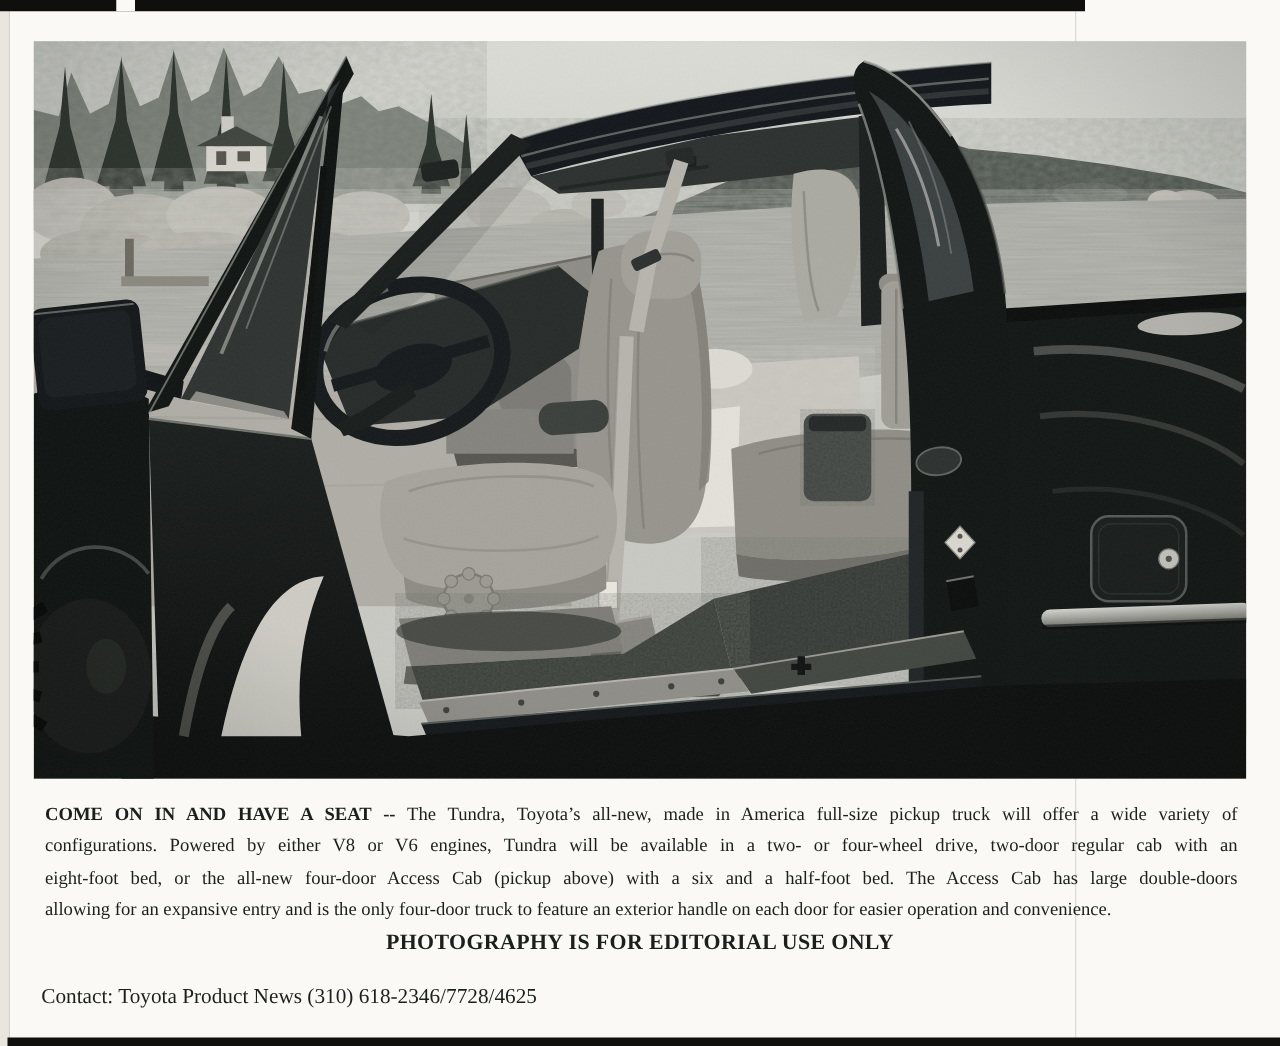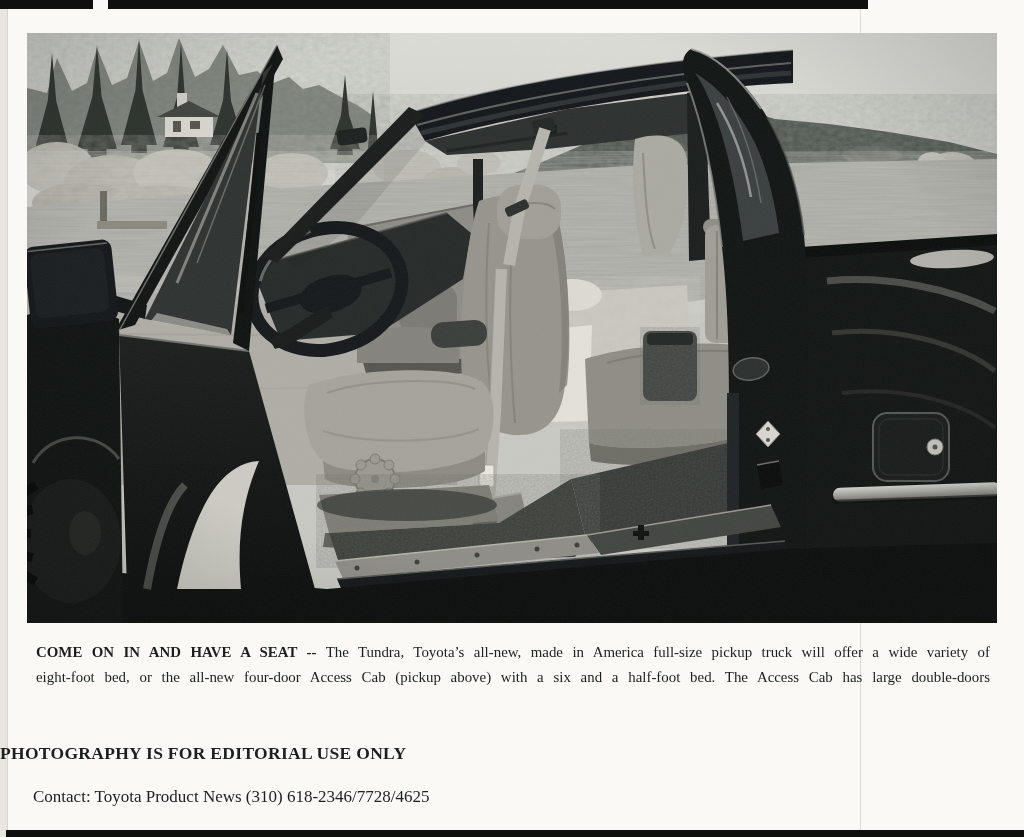--- a/index.html
+++ b/index.html
@@ -13,21 +13,21 @@
   .scan-bar-top{position:absolute;left:0;top:0;width:868px;height:9px;background:#0f0f0d;}
   .scan-bar-top-gap{position:absolute;left:93px;top:0;width:15px;height:9px;background:#faf9f5;}
   .scan-bar-bottom{position:absolute;left:6px;top:830px;width:1018px;height:7px;background:#0f0f0d;}
   .paper-crease{position:absolute;left:860px;top:9px;width:1px;height:821px;background:rgba(118,115,105,0.22);}
   .photo{position:absolute;left:27px;top:33px;width:970px;height:590px;background:#c9c9c4;}
   .photo svg{display:block;}
   .caption{position:absolute;left:36px;top:640px;width:954px;font-size:14.9px;line-height:25.4px;}
   .cap-line{text-align:justify;text-align-last:justify;-moz-text-align-last:justify;}
   .cap-line.last{text-align-last:left;-moz-text-align-last:left;}
   .lead{font-weight:bold;font-family:Liberation Serif, serif;}
-  .notice{position:absolute;left:0;top:743px;width:1024px;text-align:left;font-weight:bold;font-size:17.5px;letter-spacing:.3px;}
+  .notice{position:absolute;left:0;top:743px;width:1024px;text-align:center;font-weight:bold;font-size:17.5px;letter-spacing:.3px;}
   .contact{position:absolute;left:33px;top:787px;font-size:17px;}
 </style>
 </head>
 <body>
 
 <div class="paper-crease"></div>
 <div class="edge-strip-left"></div>
 <div class="scan-bar-top"></div>
 <div class="scan-bar-top-gap"></div>
 <div class="scan-bar-bottom"></div>
@@ -373,18 +373,20 @@
     </g>
   </g>
 
   <rect x="0" y="0" width="970" height="590" filter="url(#fGrain)" opacity="0.06"></rect>
   <rect x="0" y="0" width="970" height="590" fill="url(#gVig)"></rect>
 </svg>
 </div>
 
 <div class="caption">
   <div class="cap-line"><span class="lead">COME ON IN AND HAVE A SEAT --</span><span> The Tundra, Toyota’s all-new, made in America full-size pickup truck will offer a wide variety of</span></div>
+  <div class="cap-line">configurations.  Powered by either V8 or V6 engines, Tundra will be available in a two- or four-wheel drive, two-door regular cab with an</div>
   <div class="cap-line">eight-foot bed, or the all-new four-door Access Cab (pickup above) with a six and a half-foot bed.  The Access Cab has large double-doors</div>
+  <div class="cap-line last">allowing for an expansive entry and is the only four-door truck to feature an exterior handle on each door for easier operation and convenience.</div>
 </div>
 
 <div class="notice">PHOTOGRAPHY IS FOR EDITORIAL USE ONLY</div>
 
 <div class="contact">Contact:  Toyota Product News (310) 618-2346/7728/4625</div>
 
 </body></html>

